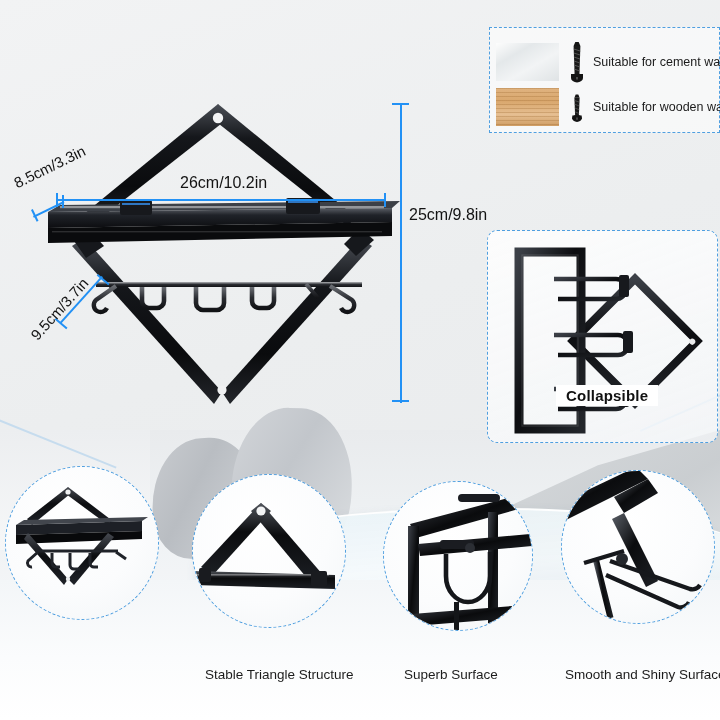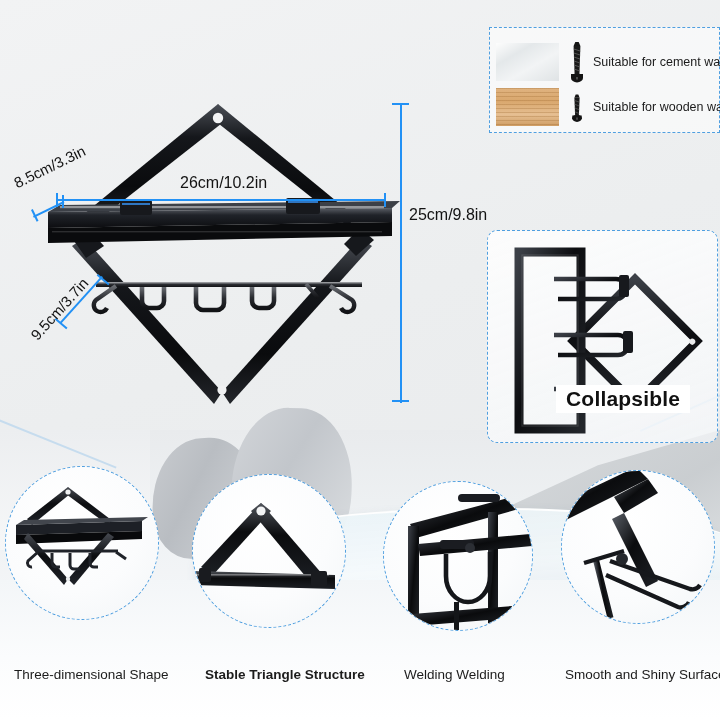--- a/index.html
+++ b/index.html
@@ -105,21 +105,21 @@
 
   
   .collapse-panel {
     position:absolute; left:487px; top:230px; width:231px; height:213px;
     border:1.6px dashed #4f9fe0; border-radius:10px;
     background: linear-gradient(160deg, rgba(255,255,255,.82), rgba(246,248,250,.72));
   }
   .collapse-label {
     position:absolute; left:68px; top:154px;
     background:#ffffff; padding:2px 10px;
-    font-size:21px; font-weight:bold; color:#111; letter-spacing:.2px;
+    font-size:15px; font-weight:bold; color:#111; letter-spacing:.2px;
   }
 
   
   .feat {
     position:absolute; border-radius:50%;
     border:1.6px dashed #4f9fe0;
     background:
       radial-gradient(circle at 42% 34%, #ffffff 0%, #fbfcfd 55%, #f2f5f7 100%);
     overflow:hidden;
   }
@@ -332,41 +332,40 @@
       <g fill="none" stroke="#202329" stroke-width="3">
         <path d="M30 84 H112"></path>
         <path d="M46 86 v10 a4 4 0 0 0 4 4 h4"></path>
         <path d="M64 86 v12 a4 4 0 0 0 4 4 h6"></path>
         <path d="M84 86 v10 a4 4 0 0 0 4 4 h4"></path>
         <path d="M32 85 L22 94 a4 4 0 0 0 4 6"></path>
         <path d="M110 85 L120 92"></path>
       </g>
     </svg>
   </div>
-  <div class="feat-label" style="left:14px; top:667px;">Three-dimensional Shape</div>
 
   <div class="feat" style="left:192px; top:474px; width:154px; height:154px;">
     <svg viewBox="0 0 154 154" width="154" height="154">
       <defs>
         <linearGradient id="f2m" x1="0" y1="0" x2="0" y2="1">
           <stop offset="0%" stop-color="#51555c"></stop>
             <stop offset="40%" stop-color="#0b0c0e"></stop>
             <stop offset="100%" stop-color="#1c1f24"></stop>
         </linearGradient>
       </defs>
       <polygon points="68,28 130,100 118,108 58,36" fill="url(#f2m)"></polygon>
       <polygon points="68,28 78,36 20,100 8,92" fill="url(#f2m)"></polygon>
       <circle cx="68" cy="36" r="4.6" fill="#f2f3f4"></circle>
       <polygon points="-4,96 142,100 142,114 -4,110" fill="url(#f2m)"></polygon>
       <rect x="2" y="99" width="134" height="1.6" fill="rgba(255,255,255,.35)"></rect>
       <rect x="6" y="93" width="12" height="14" rx="2" fill="#191b1f"></rect>
       <rect x="118" y="96" width="16" height="16" rx="2" fill="#191b1f"></rect>
     </svg>
   </div>
-  <div class="feat-label" style="left:205px; top:667px;font-weight:bold;">Stable Triangle Structure</div>
+  <div class="feat-label" style="left:205px; top:667px;">Stable Triangle Structure</div>
 
   <div class="feat" style="left:383px; top:481px; width:150px; height:150px;">
     <svg viewBox="0 0 150 150" width="150" height="150">
       <defs>
         <linearGradient id="f3m" x1="0" y1="0" x2="1" y2="1">
           <stop offset="0%" stop-color="#3e424a"></stop>
             <stop offset="50%" stop-color="#0a0b0d"></stop>
             <stop offset="100%" stop-color="#22252a"></stop>
         </linearGradient>
       </defs>
@@ -377,21 +376,21 @@
       <polygon points="34,62 146,52 148,64 36,74" fill="url(#f3m)"></polygon>
       <g fill="none" stroke="#15171b" stroke-width="4.6">
         <path d="M62 72 v22 a22 26 0 0 0 22 26 a22 26 0 0 0 22 -26 v-24"></path>
       </g>
       <rect x="56" y="58" width="34" height="9" rx="3" fill="#1a1c21"></rect>
       <circle cx="86" cy="66" r="5" fill="#2b2e34"></circle>
       <rect x="74" y="12" width="42" height="8" rx="4" fill="#1a1c21"></rect>
       <rect x="70" y="120" width="5" height="30" fill="#141619"></rect>
     </svg>
   </div>
-  <div class="feat-label" style="left:404px; top:667px;">Welding Welding</div>
+  <div class="feat-label" style="left:404px; top:667px;">Superb Surface</div>
 
   <div class="feat" style="left:561px; top:470px; width:154px; height:154px;">
     <svg viewBox="0 0 154 154" width="154" height="154">
       <defs>
         <linearGradient id="f4m" x1="0" y1="0" x2="1" y2="1">
           <stop offset="0%" stop-color="#5a5f67"></stop>
             <stop offset="45%" stop-color="#0b0c0e"></stop>
             <stop offset="100%" stop-color="#1e2126"></stop>
         </linearGradient>
       </defs>

